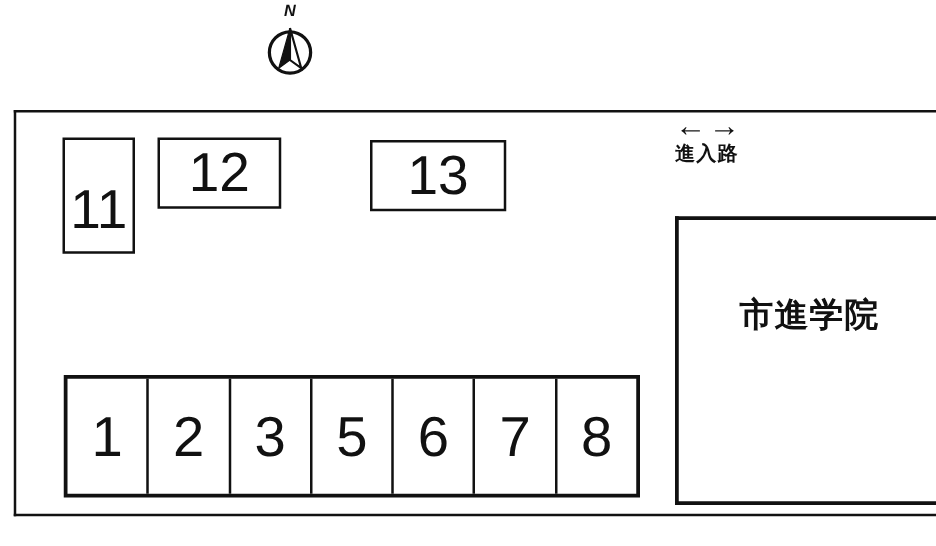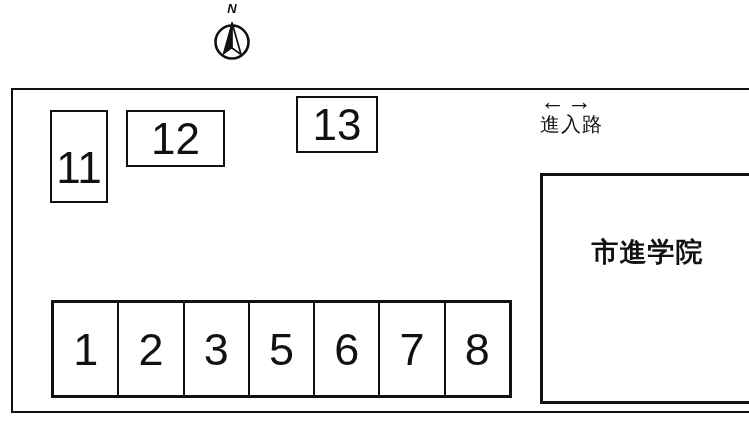--- a/index.html
+++ b/index.html
@@ -54,38 +54,38 @@
     border: 2.5px solid #111111;
     display: flex;
     align-items: center;
     justify-content: center;
     font-size: 44px;
     line-height: 1;
     color: #111111;
   }
   #space-11 { left: 50px;  top: 110px; width: 58px;  height: 93px; padding-top: 23px; z-index: 2; }
   #space-12 { left: 106px; top: 110px; width: 99px;  height: 57px; z-index: 1; margin-left: 20px; }
-  #space-13 { left: 296px; top: 96px; width: 82px; height: 57px; }
+  #space-13 { left: 296px; top: 112px; width: 109px; height: 57px; }
   
   #entrance {
     position: absolute;
     left: 540px;
     top: 90px;
     width: 110px;
   }
   #entrance .arrows {
     font-size: 25px;
     font-weight: bold;
     line-height: 22px;
     letter-spacing: 2px;
     white-space: nowrap;
   }
   #entrance .road-label {
-    font-size: 20px;
-    font-weight: normal;
+    font-size: 16px;
+    font-weight: bold;
     letter-spacing: 1px;
     line-height: 24px;
   }
   
   #building {
     position: absolute;
     left: 540px;
     top: 173px;
     width: 216px;              
     height: 231px;

